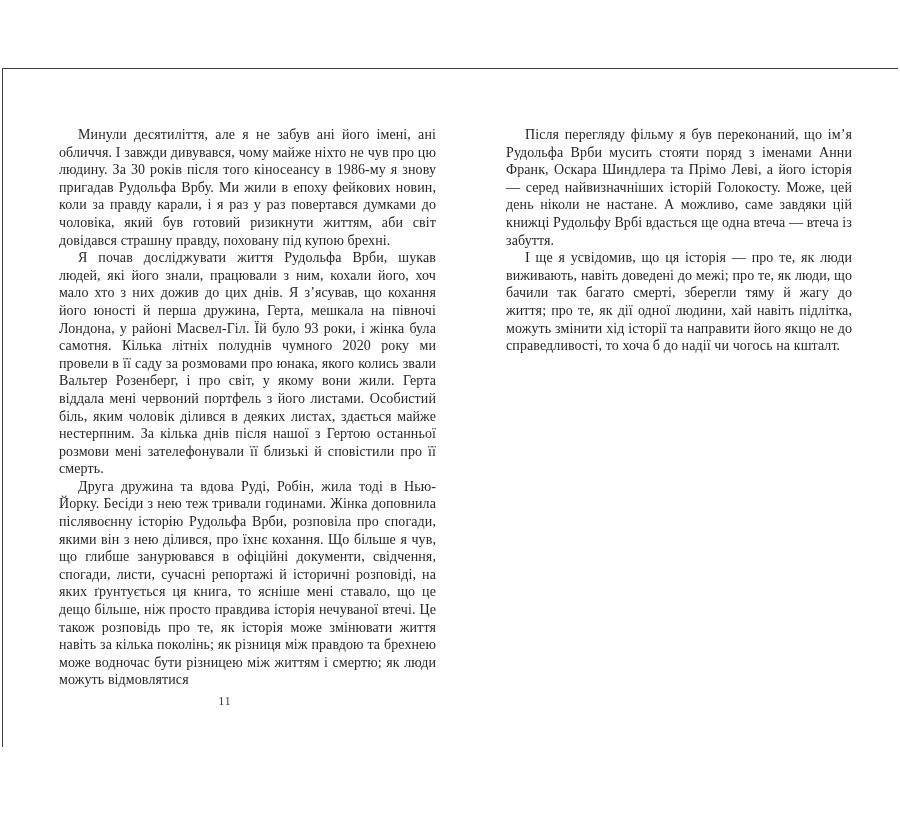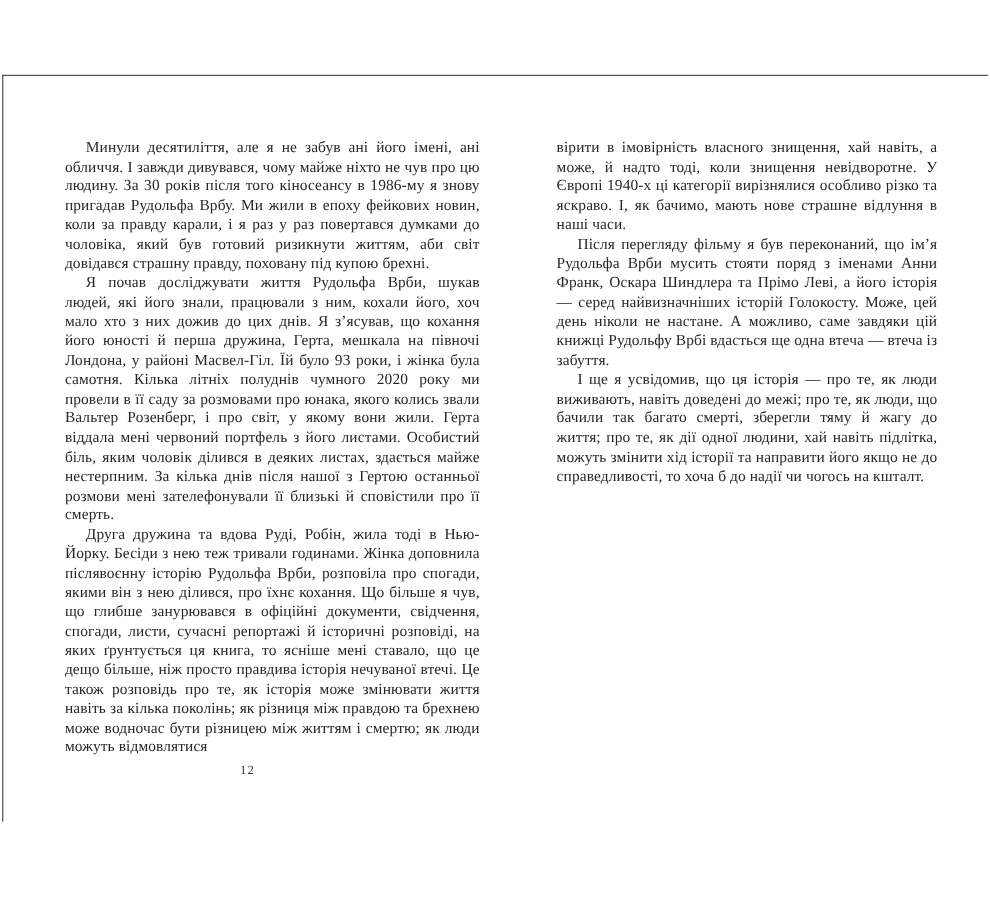--- a/index.html
+++ b/index.html
@@ -64,20 +64,19 @@
 
   <div class="page-frame"></div>
 
   <div class="text-col col-left">
     <p class="para">Минули десятиліття, але я не забув ані його імені, ані обличчя. І завжди дивувався, чому майже ніхто не чув про цю людину. За 30 років після того кіносеансу в 1986-му я знову пригадав Рудольфа Врбу. Ми жили в епоху фейкових новин, коли за правду карали, і я раз у раз повертався думками до чоловіка, який був готовий ризикнути життям, аби світ довідався страшну правду, поховану під купою брехні.</p>
     <p class="para">Я почав досліджувати життя Рудольфа Врби, шукав людей, які його знали, працювали з ним, кохали його, хоч мало хто з них дожив до цих днів. Я з’ясував, що кохання його юності й перша дружина, Герта, мешкала на півночі Лондона, у районі Масвел-Гіл. Їй було 93 роки, і жінка була самотня. Кілька літніх полуднів чумного 2020 року ми провели в її саду за розмовами про юнака, якого колись звали Вальтер Розенберг, і про світ, у якому вони жили. Герта віддала мені червоний портфель з його листами. Особистий біль, яким чоловік ділився в деяких листах, здається майже нестерпним. За кілька днів після нашої з Гертою останньої розмови мені зателефонували її близькі й сповістили про її смерть.</p>
     <p class="para">Друга дружина та вдова Руді, Робін, жила тоді в Нью-Йорку. Бесіди з нею теж тривали годинами. Жінка доповнила післявоєнну історію Рудольфа Врби, розповіла про спогади, якими він з нею ділився, про їхнє кохання. Що більше я чув, що глибше занурювався в офіційні документи, свідчення, спогади, листи, сучасні репортажі й історичні розповіді, на яких ґрунтується ця книга, то ясніше мені ставало, що це дещо більше, ніж просто правдива історія нечуваної втечі. Це також розповідь про те, як історія може змінювати життя навіть за кілька поколінь; як різниця між правдою та брехнею може водночас бути різницею між життям і смертю; як люди можуть відмовлятися</p>
   </div>
 
   <div class="text-col col-right">
-    <p class="para continuation">вірити в імовірність власного знищення, хай навіть, а може, й надто тоді, коли знищення невідворотне. У Європі 1940-х ці категорії вирізнялися особливо різко та яскраво. І, як бачимо, мають нове страшне відлуння в наші часи.</p>
     <p class="para">Після перегляду фільму я був переконаний, що ім’я Рудольфа Врби мусить стояти поряд з іменами Анни Франк, Оскара Шиндлера та Прімо Леві, а його історія — серед найвизначніших історій Голокосту. Може, цей день ніколи не настане. А можливо, саме завдяки цій книжці Рудольфу Врбі вдасться ще одна втеча — втеча із забуття.</p>
     <p class="para">І ще я усвідомив, що ця історія — про те, як люди виживають, навіть доведені до межі; про те, як люди, що бачили так багато смерті, зберегли тяму й жагу до життя; про те, як дії одної людини, хай навіть підлітка, можуть змінити хід історії та направити його якщо не до справедливості, то хоча б до надії чи чогось на кшталт.</p>
   </div>
 
-  <div class="page-number">12</div>
+  <div class="page-number">11</div>
 
 </div>
 
 </body></html>

